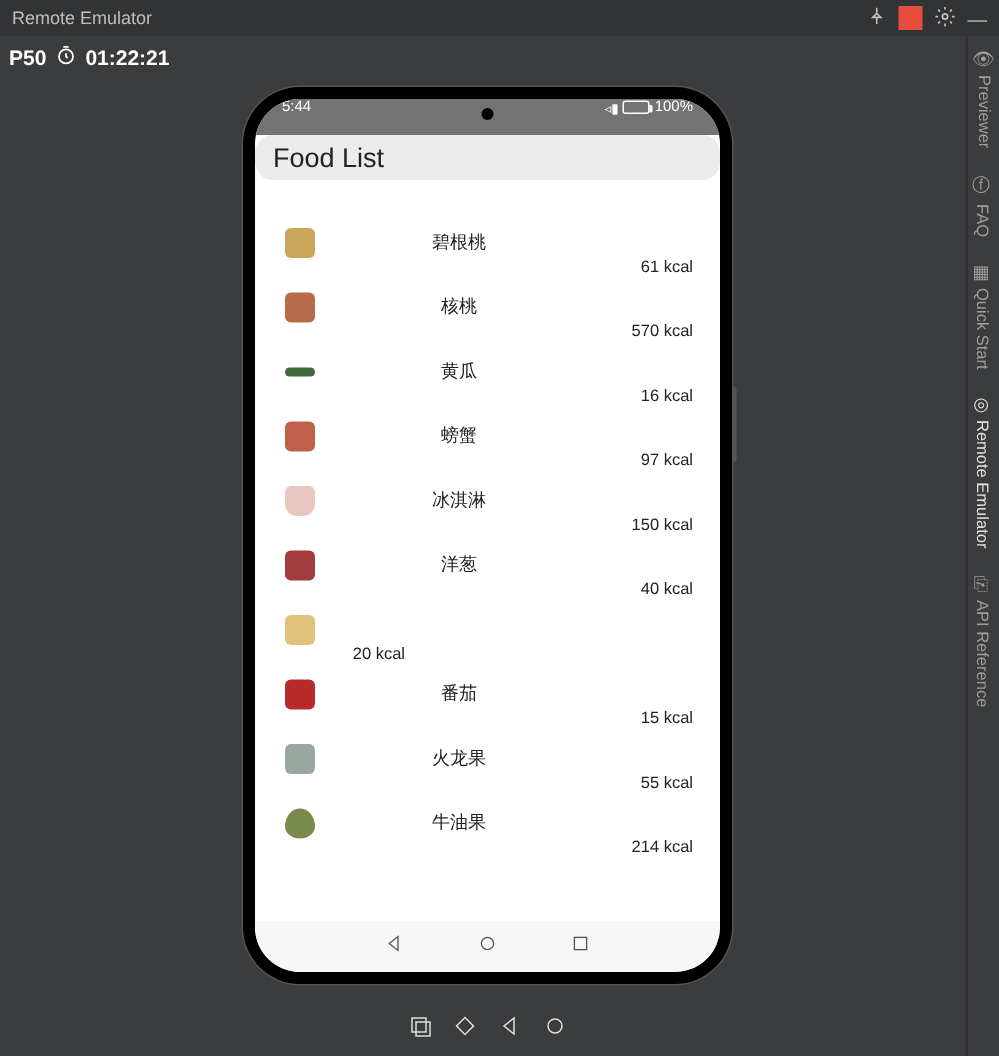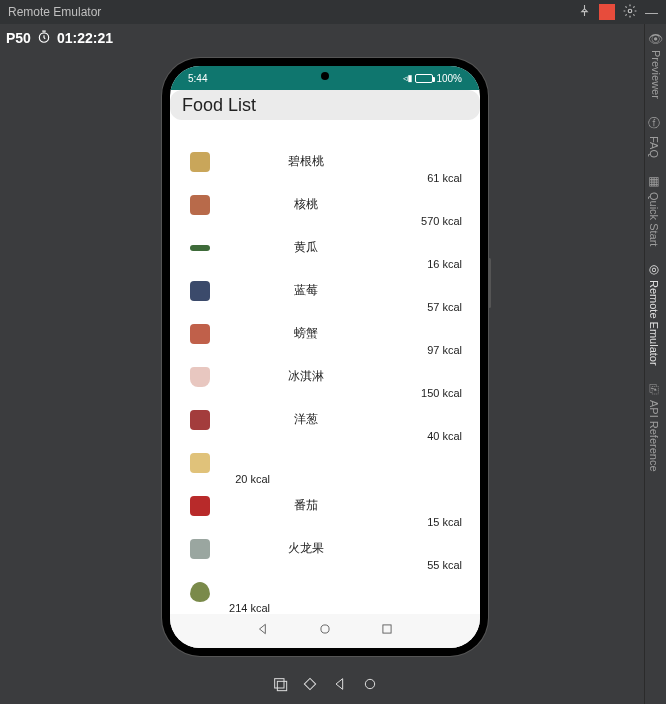--- a/index.html
+++ b/index.html
@@ -110,25 +110,25 @@
     transform: translateX(-50%);
     width: 8px;
     height: 8px;
     background: #000;
     border-radius: 50%;
   }
 
   
   .status-bar {
     height: 24px;
-    background: #0f766e;
+    background: #737373;
     color: #fff;
     font-size: 10px;
     display: flex;
-    align-items: center;
+    align-items: flex-start;
     justify-content: space-between;
     padding: 0 18px;
   }
   .status-bar .right { display: flex; align-items: center; gap: 3px; }
   .battery {
     width: 18px;
     height: 9px;
     border: 1px solid #fff;
     border-radius: 2px;
     position: relative;
@@ -305,25 +305,20 @@
           <div class="thumb icon-circle" style="background:#b86a4a;"></div>
           <div class="name">核桃</div>
           <div class="kcal">570 kcal</div>
         </div>
         <div class="row">
           <div class="thumb" style="height:6px;border-radius:3px;background:#3e6b3a;"></div>
           <div class="name">黄瓜</div>
           <div class="kcal">16 kcal</div>
         </div>
         <div class="row">
-          <div class="thumb icon-circle" style="background:#3b4a6b;"></div>
-          <div class="name">蓝莓</div>
-          <div class="kcal">57 kcal</div>
-        </div>
-        <div class="row">
           <div class="thumb" style="background:#c0604a;"></div>
           <div class="name">螃蟹</div>
           <div class="kcal">97 kcal</div>
         </div>
         <div class="row">
           <div class="thumb" style="border-radius:4px 4px 8px 8px;background:#e8c7c0;"></div>
           <div class="name">冰淇淋</div>
           <div class="kcal">150 kcal</div>
         </div>
         <div class="row">
@@ -340,20 +335,21 @@
           <div class="name">番茄</div>
           <div class="kcal">15 kcal</div>
         </div>
         <div class="row">
           <div class="thumb" style="background:#9aa6a0;"></div>
           <div class="name">火龙果</div>
           <div class="kcal">55 kcal</div>
         </div>
         <div class="row">
           <div class="thumb" style="border-radius:50% 50% 50% 50% / 60% 60% 40% 40%;background:#7a8a4a;"></div>
+          <div class="name">牛油果</div>
           <div class="kcal">214 kcal</div>
         </div>
       </div>
 
       <div class="navbar">
         <span>
           <svg width="14" height="14" viewBox="0 0 24 24" fill="none" stroke="#555" stroke-width="1.5">
               <path d="M16 4 L6 12 L16 20 Z"></path>
             </svg>
         </span>

